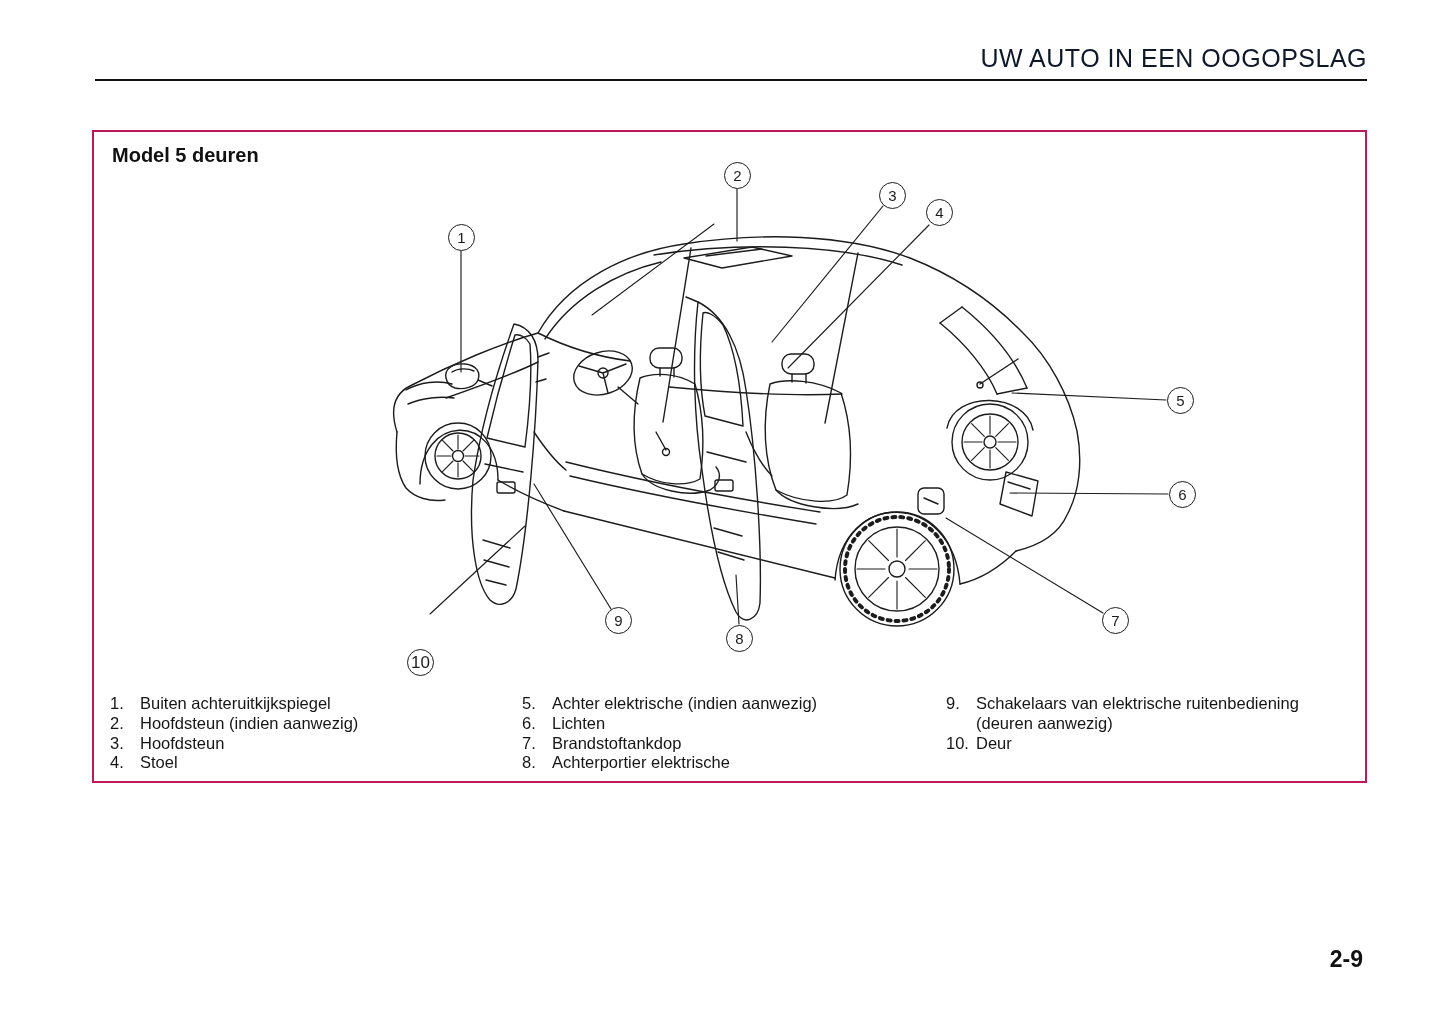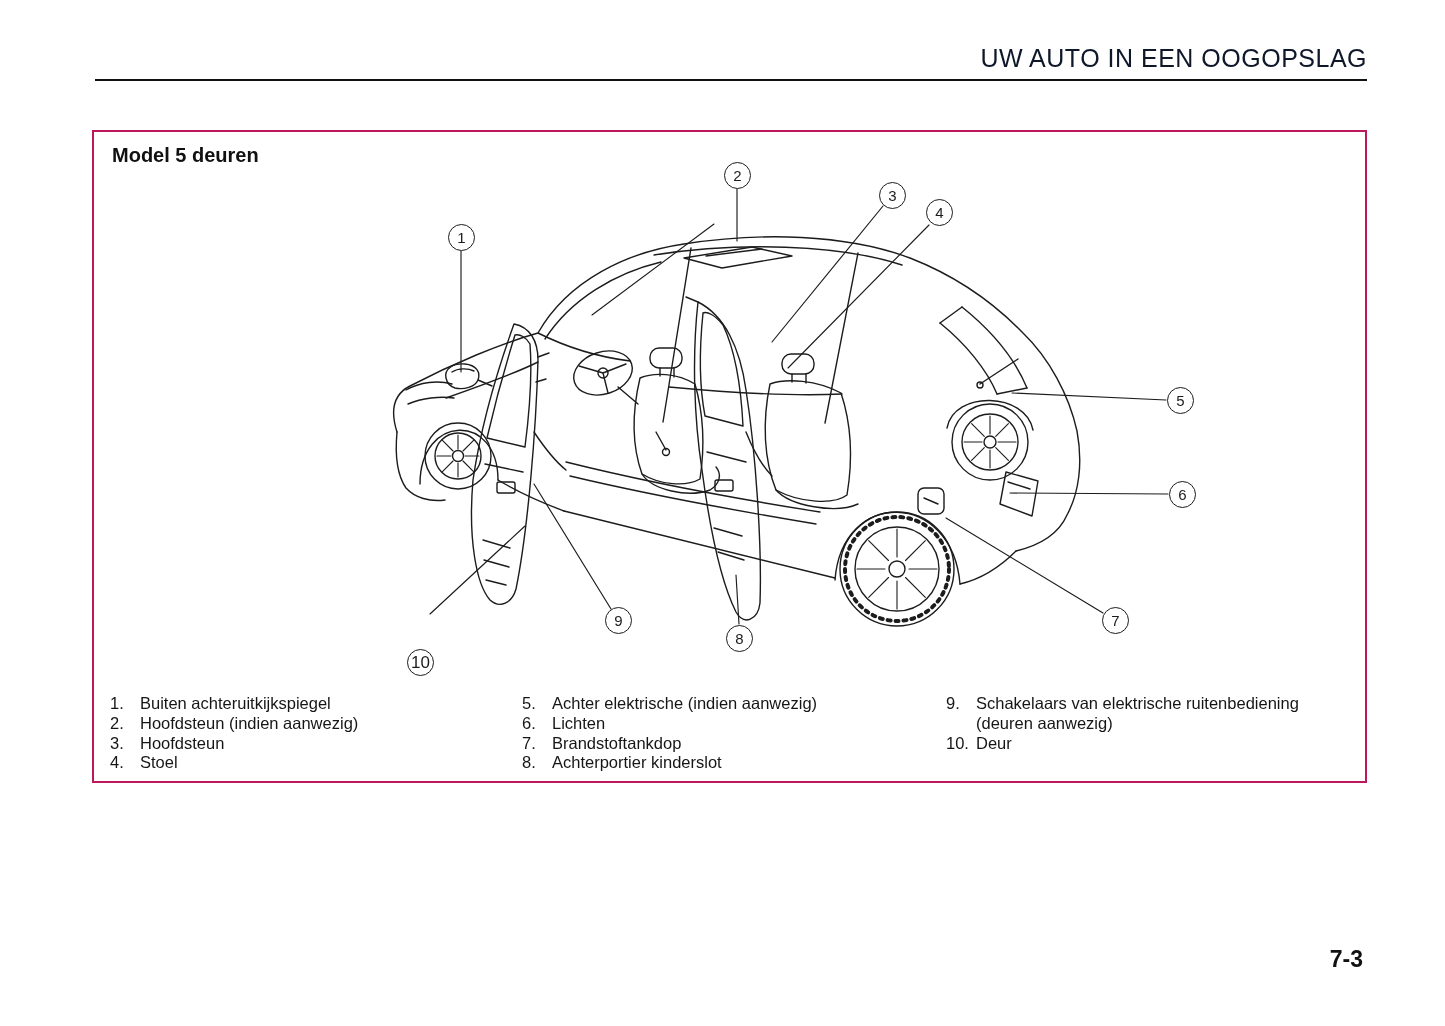--- a/index.html
+++ b/index.html
@@ -249,32 +249,32 @@
       <div class="legend-item">
         <span class="num">6.</span>
         <span class="lbl">Lichten</span>
       </div>
       <div class="legend-item">
         <span class="num">7.</span>
         <span class="lbl">Brandstoftankdop</span>
       </div>
       <div class="legend-item">
         <span class="num">8.</span>
-        <span class="lbl">Achterportier kinderslot</span>
+        <span class="lbl">Achterportier elektrische</span>
       </div>
     </div>
 
     <div class="legend-col legend-col-3">
       <div class="legend-item">
         <span class="num">9.</span>
         <span class="lbl">Schakelaars van elektrische ruitenbediening (deuren aanwezig)</span>
       </div>
       <div class="legend-item">
         <span class="num">10.</span>
         <span class="lbl">Deur</span>
       </div>
     </div>
 
   </div>
 
-  <div class="page-number">7-3</div>
+  <div class="page-number">2-9</div>
 
 </div>
 
 </body></html>

